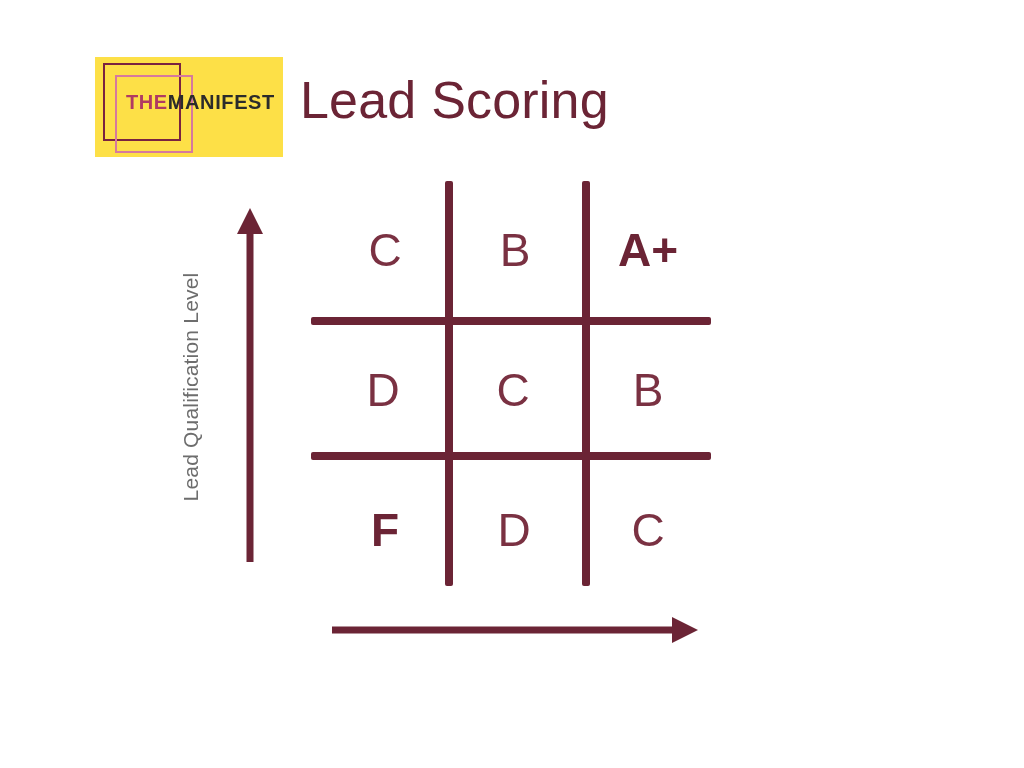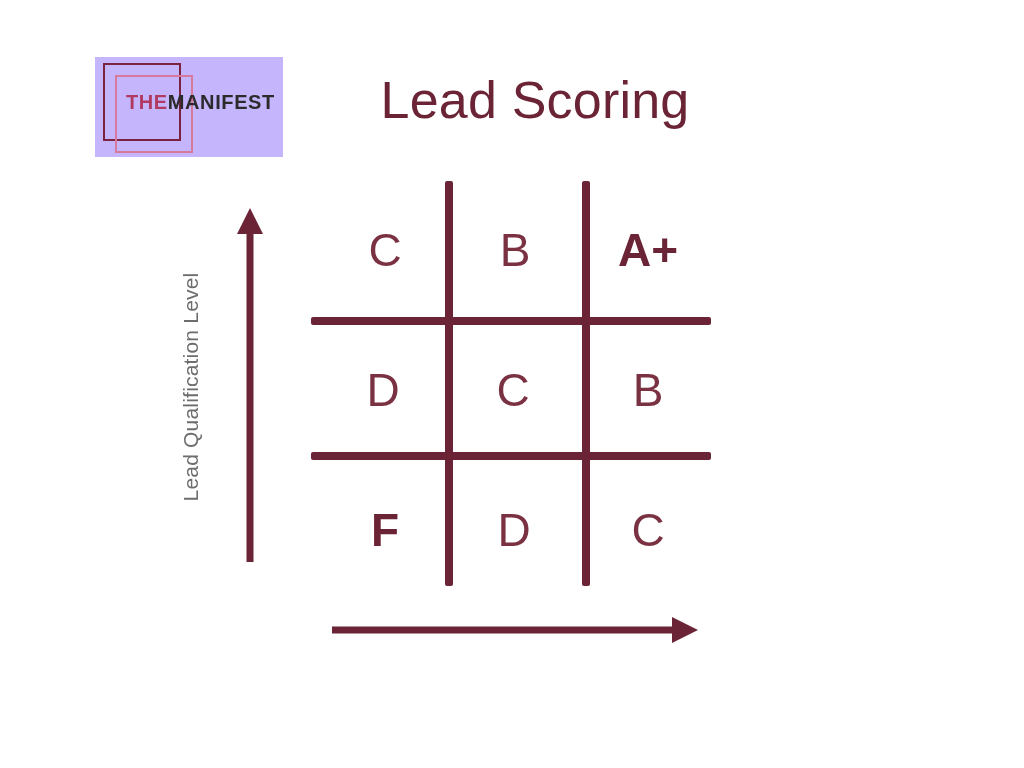--- a/index.html
+++ b/index.html
@@ -16,21 +16,21 @@
     -webkit-font-smoothing: antialiased;
   }
 
   
   #logo-block {
     position: absolute;
     left: 95px;
     top: 57px;
     width: 188px;
     height: 100px;
-    background: #c4b5fd;
+    background: #fde047;
   }
   .logo-square {
     position: absolute;
     box-sizing: border-box;
     background: transparent;
   }
   #logo-square-back {
     left: 8px;
     top: 6px;
     width: 78px;
@@ -60,21 +60,20 @@
   #logo-word-manifest {
     color: #2b2b2b;
   }
 
   
   #page-title {
     position: absolute;
     left: 300px;
     top: 72px;
     width: 470px;
-    text-align: center;
     font-size: 52px;
     font-weight: 400;
     color: #6b2435;
     letter-spacing: 0.2px;
     line-height: 1.1;
   }
 
   
   #matrix {
     position: absolute;

